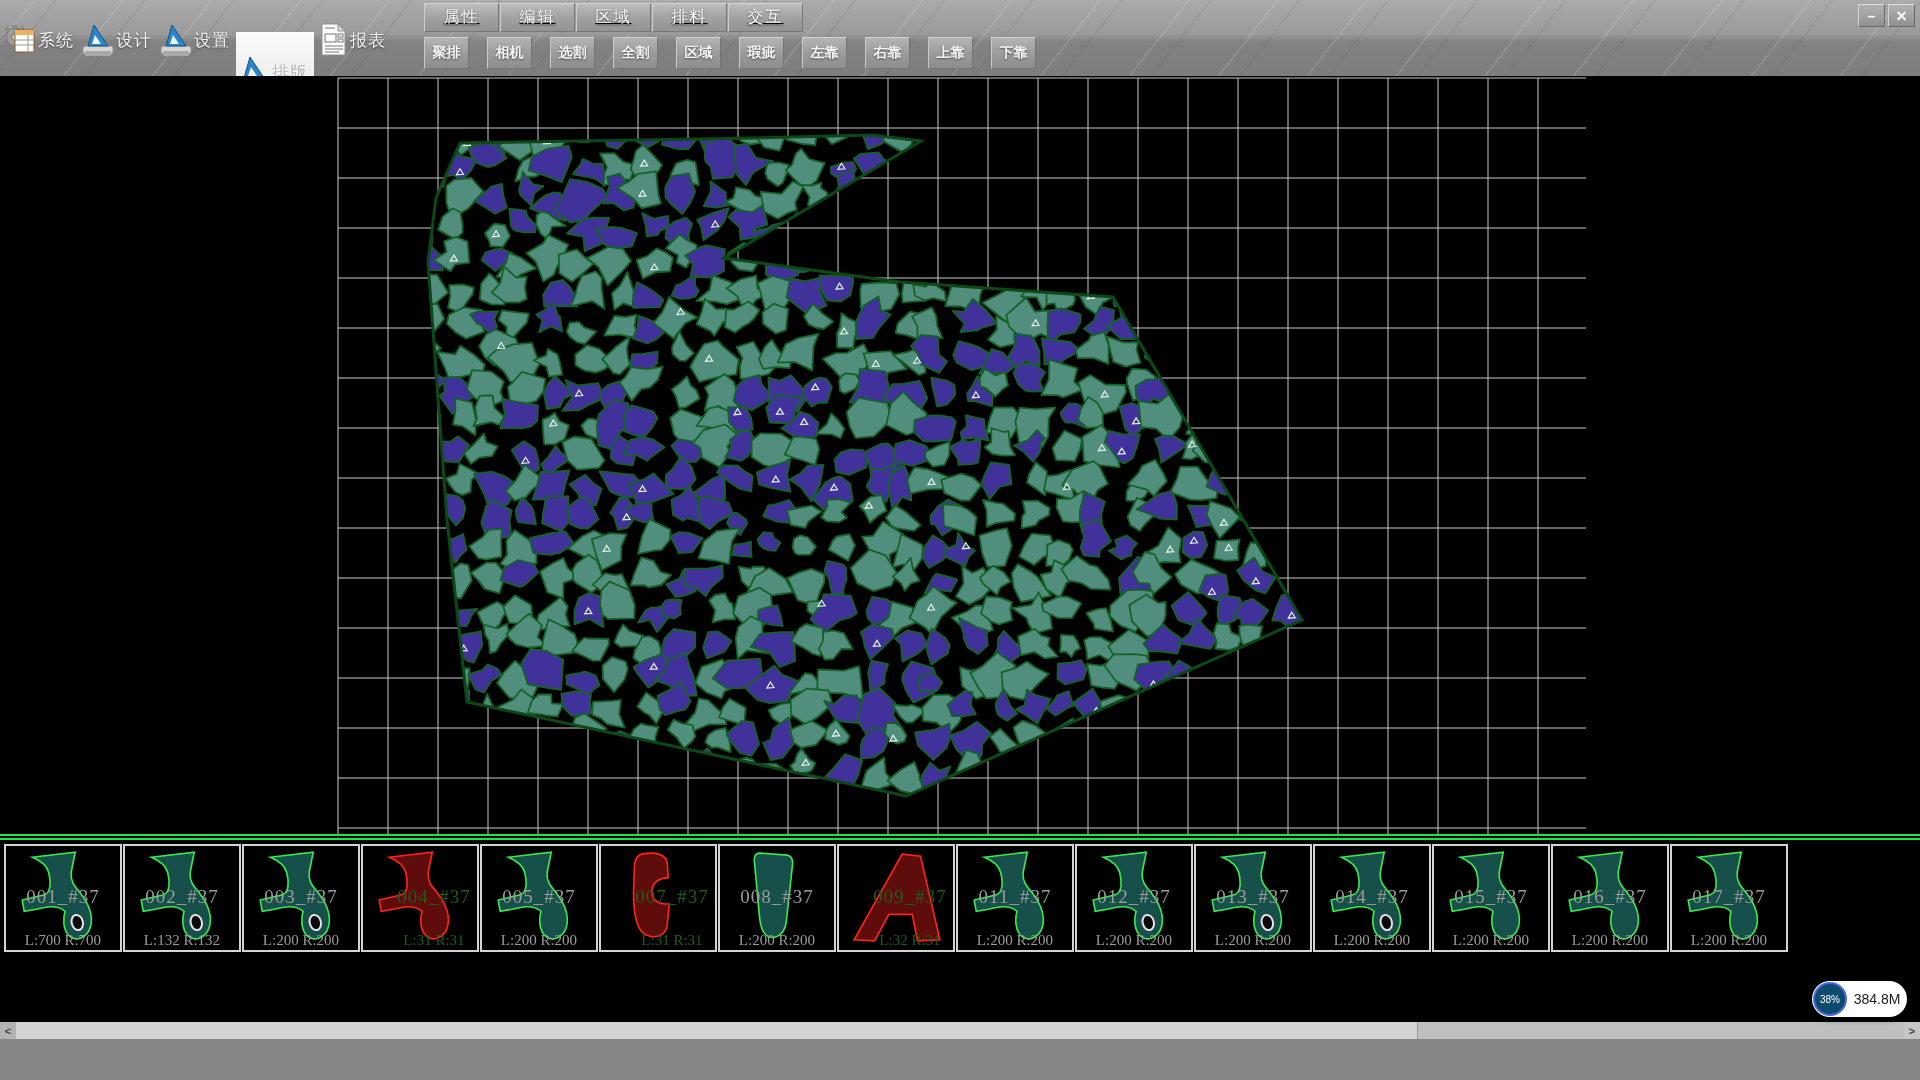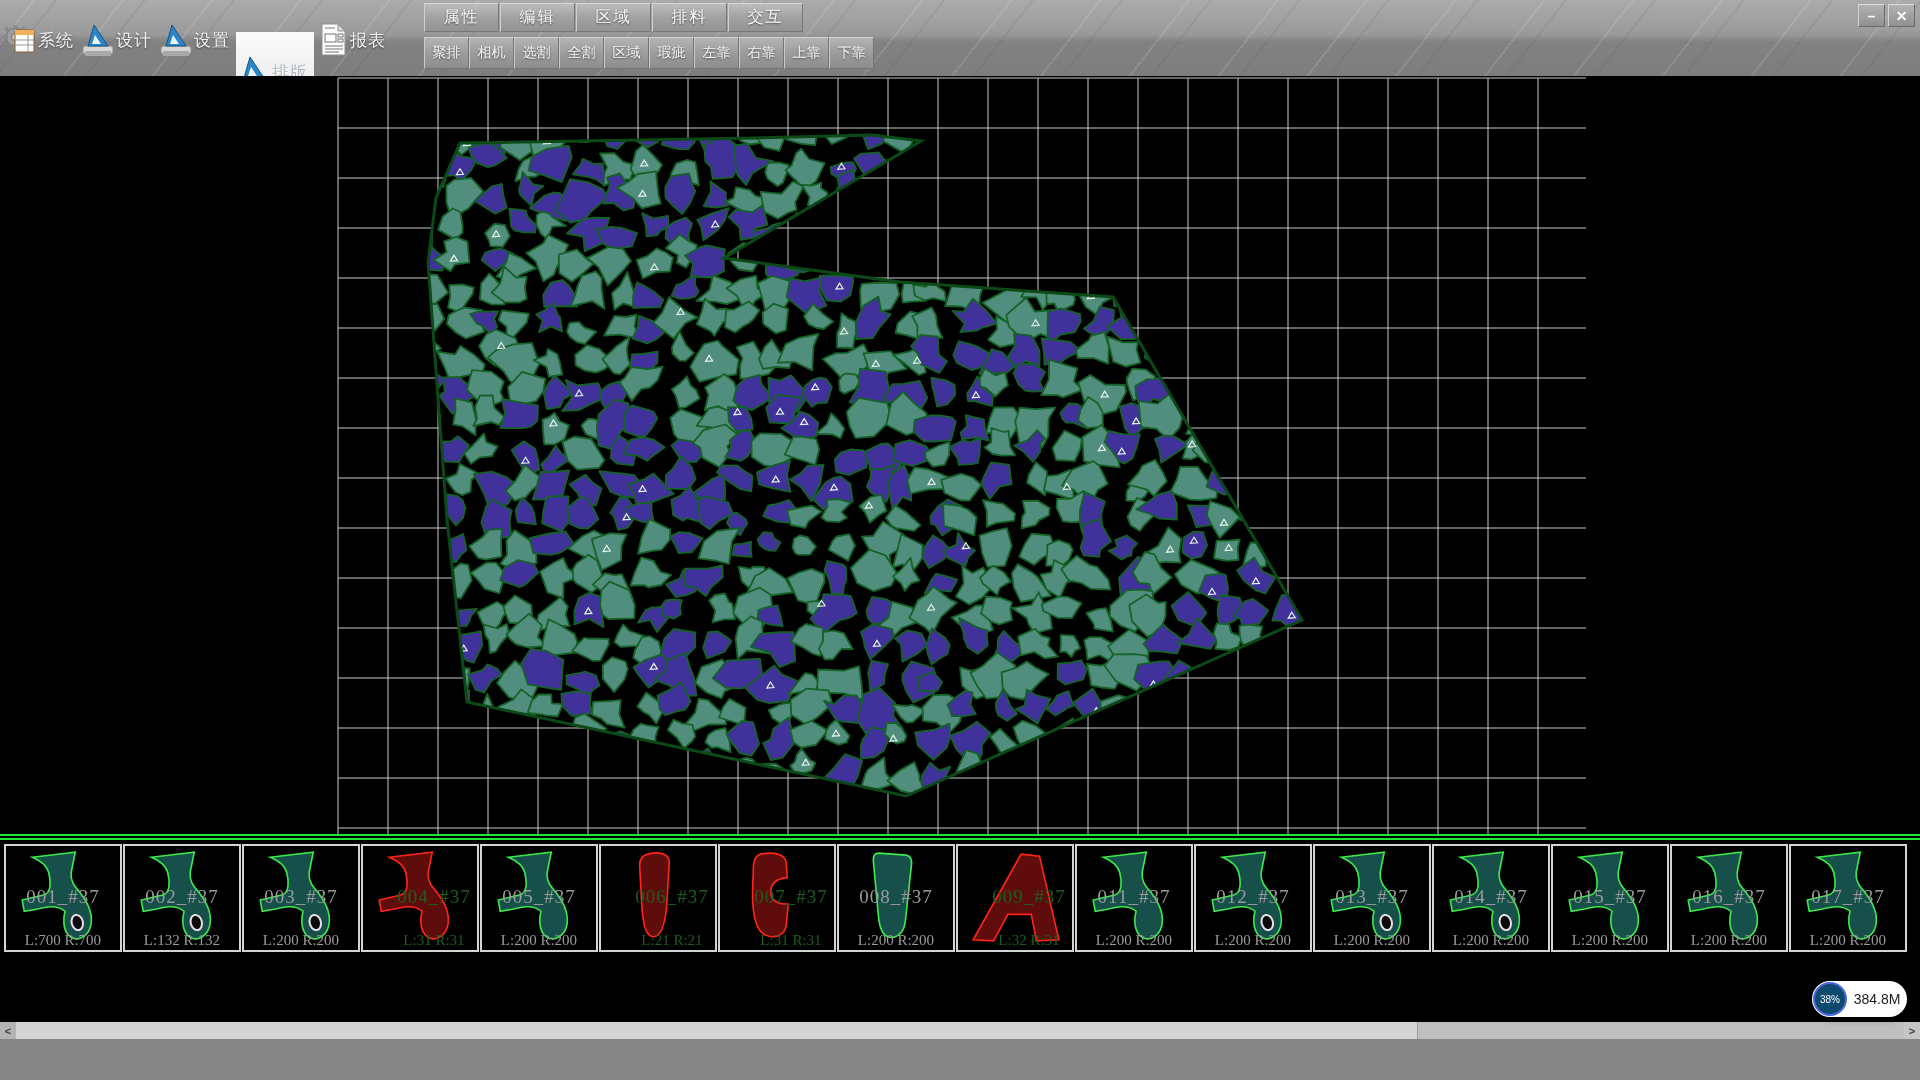--- a/index.html
+++ b/index.html
@@ -12,30 +12,30 @@
     border-bottom:1px solid #4f4f4f;overflow:hidden;}
   .toolbar .streaks{position:absolute;inset:0;pointer-events:none;opacity:.5;
     background:repeating-linear-gradient(128deg,transparent 0 26px,rgba(255,255,255,.22) 26px 28px,transparent 28px 43px,rgba(70,70,90,.18) 43px 45px,transparent 45px 70px);}
   .icon-group{position:absolute;left:2px;top:0;height:76px;display:flex;}
   .tool-item{width:78px;height:76px;display:flex;align-items:center;justify-content:flex-start;padding-top:3px;box-sizing:border-box;cursor:default;}
   .tool-item.selected{background:linear-gradient(#fbfbfb,#ececec 70%,#e3e3e3);margin-top:32px;}
   .tool-item .glyph{width:36px;height:38px;}
   .tool-item .lbl{font-size:17px;color:#f2f2f2;text-shadow:0 1px 2px rgba(60,60,60,.9);letter-spacing:1px;margin-top:1px;}
   .tool-item.selected .lbl{color:#aeb6be;text-shadow:0 1px 0 #fff;}
 
-  .menu-row{position:absolute;left:424px;top:3px;height:30px;display:flex;}
+  .menu-row{position:absolute;left:424px;top:3px;height:30px;display:flex;text-decoration:underline;}
   .menu-tab{width:75px;height:29px;margin-right:1px;display:flex;align-items:center;justify-content:center;
     background:linear-gradient(#bdbdbd,#a2a2a2 50%,#939393);
     border:1px solid #777;border-top-color:#d6d6d6;border-left-color:#cfcfcf;box-sizing:border-box;
     color:#fafafa;font-size:16px;text-shadow:0 1px 2px rgba(70,70,70,.9);letter-spacing:2px;cursor:default;}
   .ribbon-row{position:absolute;left:424px;top:37px;height:33px;display:flex;}
-  .ribbon-btn{width:45px;height:32px;margin-right:0;display:flex;align-items:center;justify-content:center;
+  .ribbon-btn{width:45px;height:32px;margin-right:18px;display:flex;align-items:center;justify-content:center;
     background:linear-gradient(#b4b4b4,#9c9c9c 50%,#8d8d8d);
     border:1px solid #747474;border-top-color:#d2d2d2;border-left-color:#cacaca;box-sizing:border-box;
-    color:#f5f5f5;font-size:14px;text-shadow:0 1px 2px rgba(70,70,70,.9);cursor:default;}
+    color:#f5f5f5;font-size:14px;text-shadow:0 1px 2px rgba(70,70,70,.9);cursor:default;font-weight:bold;}
 
   .win-controls{position:absolute;right:5px;top:4px;display:flex;gap:3px;}
   .win-btn{width:27px;height:23px;display:flex;align-items:center;justify-content:center;
     background:linear-gradient(#b2b2b2,#909090);border:1px solid #6a6a6a;border-top-color:#dcdcdc;border-left-color:#d4d4d4;
     color:#fff;font-size:14px;font-weight:bold;box-sizing:border-box;cursor:default;}
 
   
   .canvas-wrap{position:absolute;left:0;top:76px;width:1920px;height:802px;background:#000;}
   .canvas-wrap svg{display:block;}
 
@@ -938,27 +938,20 @@
         </div>
         <div class="cell teal">
           <svg width="106" height="102" viewBox="0 0 100 100">
             <path d="M20,10 L62,5 L58,25 C57,34 62,39 67,45 C74,54 80,66 77,78 C74,89 62,94 55,86 C50,80 50,70 52,63 C44,56 32,59 24,61 L12,63 L10,52 L31,47 C39,45 38,33 36,25 C34,17 27,13 20,10 Z" fill="#17504b" stroke="#3ce84a" stroke-width="1.6"></path>
           </svg>
           <div class="name">005_#37</div>
           <div class="info">L:200 R:200</div>
         </div>
         <div class="cell red">
           <svg width="106" height="102" viewBox="0 0 100 100">
-            <path d="M40,7 C52,4 60,7 61,14 L59,50 C58,70 55,87 46,88 C37,88 35,72 34,55 L32,18 C32,11 35,8 40,7 Z" fill="#5f0c0c" stroke="#ff2418" stroke-width="1.6"></path>
-          </svg>
-          <div class="name">006_#37</div>
-          <div class="info">L:21 R:21</div>
-        </div>
-        <div class="cell red">
-          <svg width="106" height="102" viewBox="0 0 100 100">
             <path d="M34,7 C48,4 58,8 59,15 L60,30 C48,31 44,36 44,44 C44,52 50,56 61,56 L59,77 C57,88 46,90 38,86 C28,81 26,62 26,45 L27,17 C28,11 30,8 34,7 Z" fill="#5f0c0c" stroke="#ff2418" stroke-width="1.6"></path>
           </svg>
           <div class="name">007_#37</div>
           <div class="info">L:31 R:31</div>
         </div>
         <div class="cell teal">
           <svg width="106" height="102" viewBox="0 0 100 100">
             <path d="M33,6 L60,8 C65,9 66,13 65,19 L59,74 C57,87 48,90 42,88 C36,86 34,78 33,70 L28,16 C27,9 29,6 33,6 Z" fill="#17504b" stroke="#3ce84a" stroke-width="1.6"></path>
           </svg>
           <div class="name">008_#37</div>

